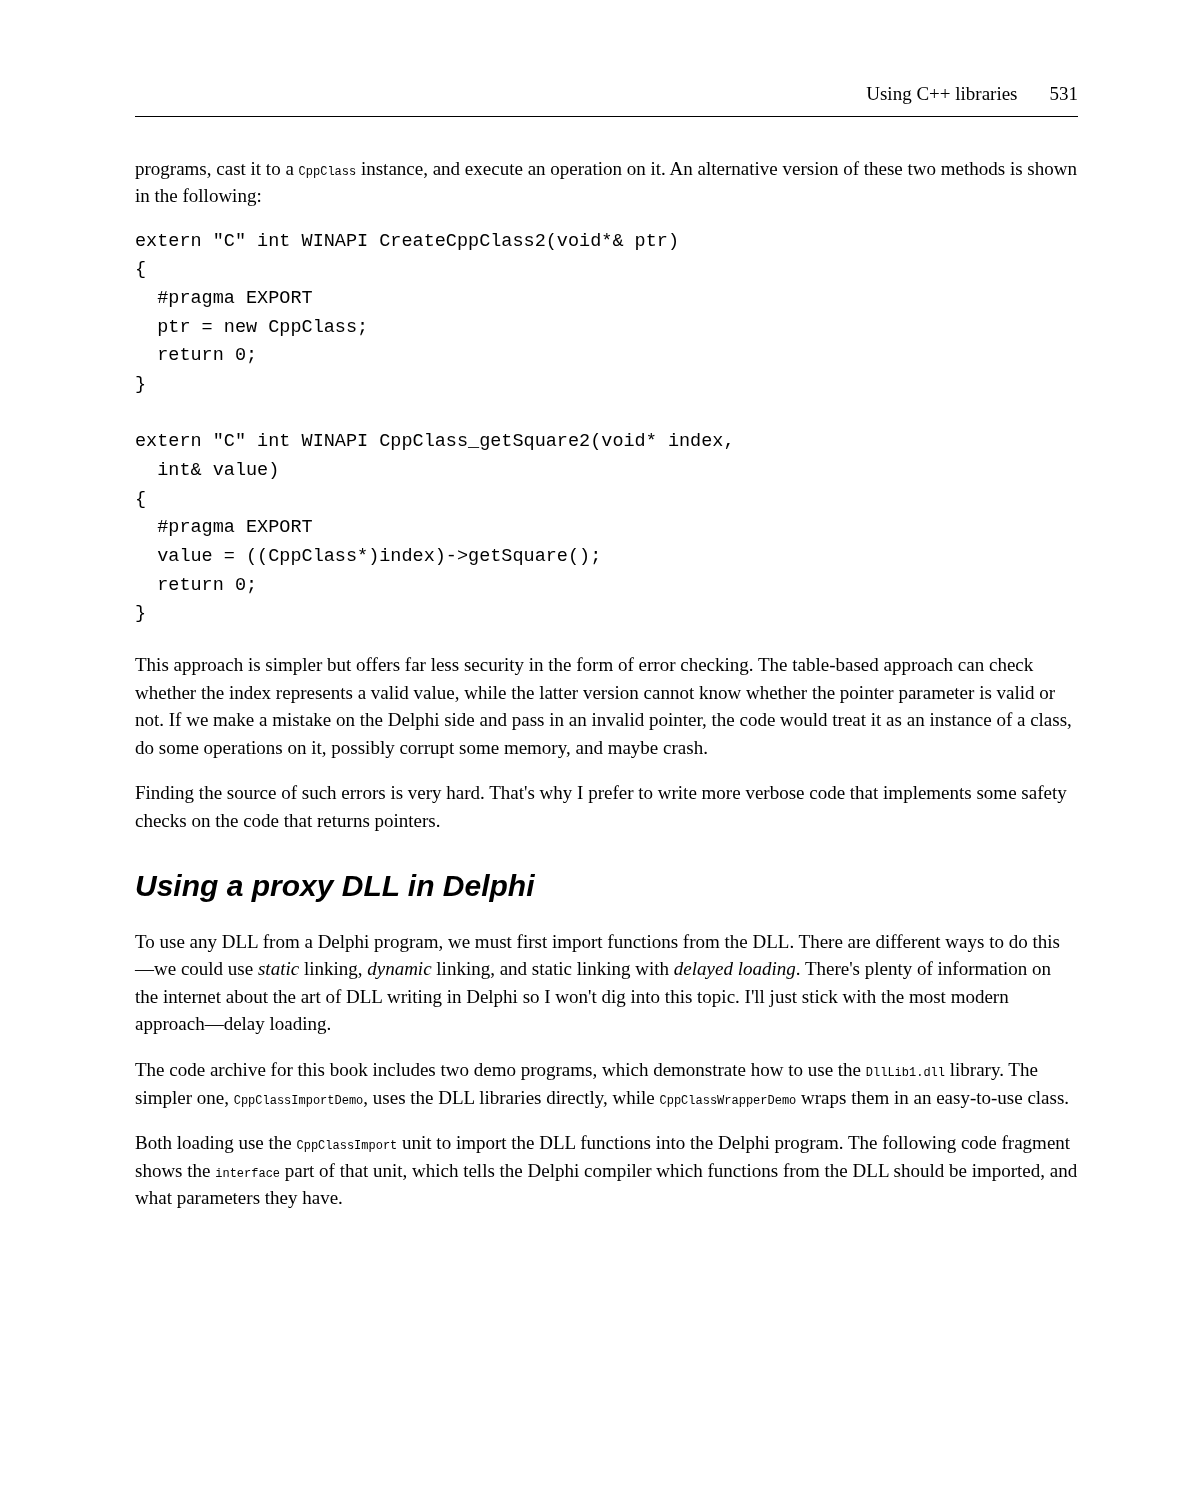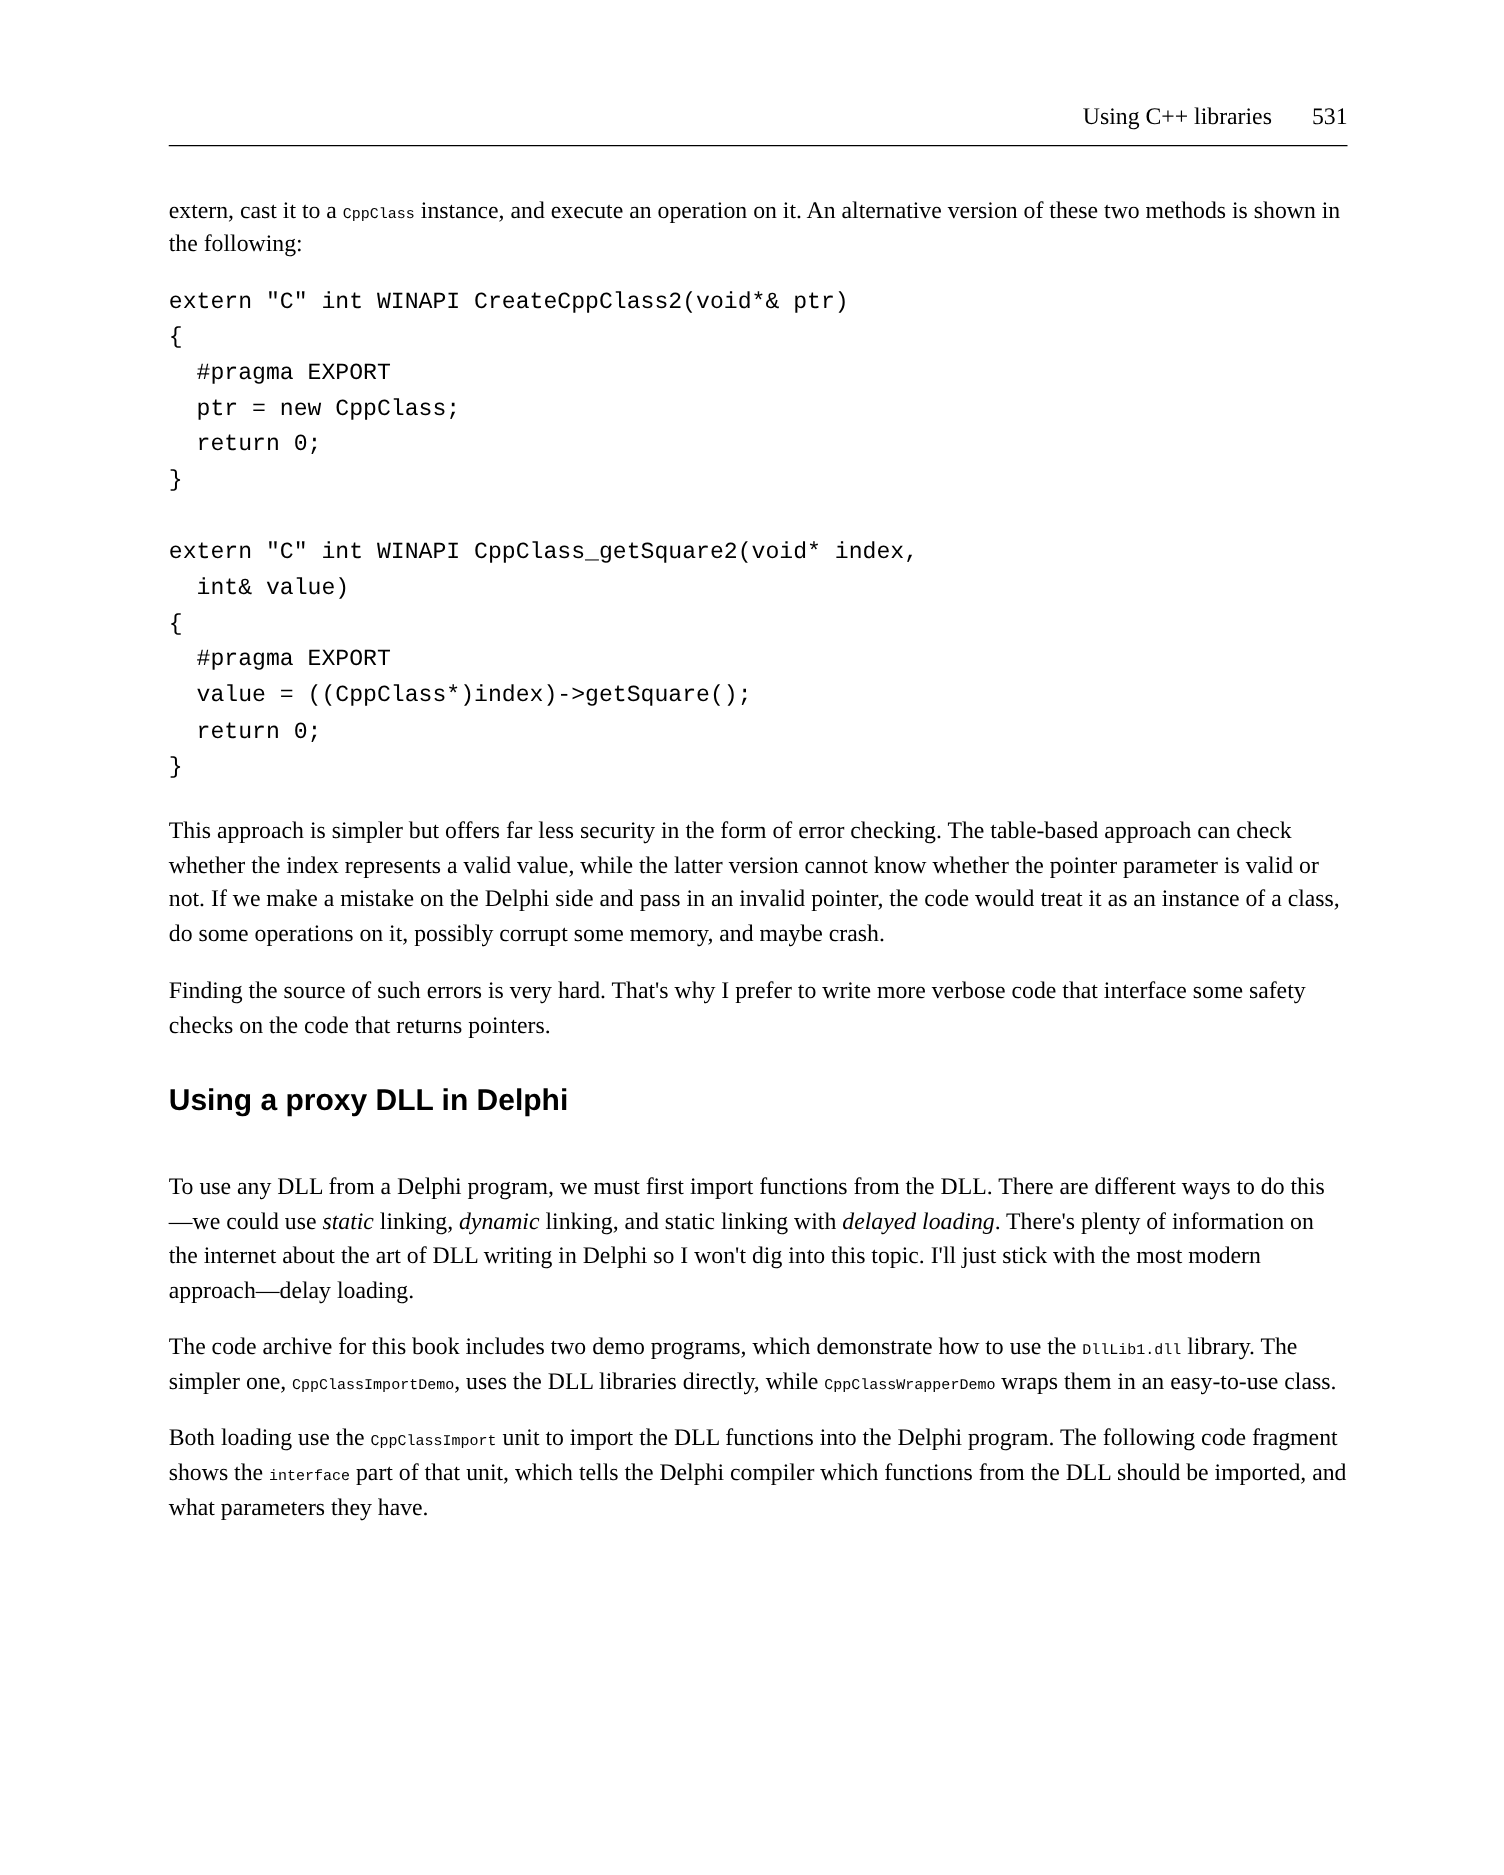--- a/index.html
+++ b/index.html
@@ -41,57 +41,58 @@
       white-space: pre;
       margin: 14px 0 22px 0;
     }
     .inline-code {
       font-family: "Courier New", Courier, monospace;
       font-size: 12px;
     }
     .h2 {
       font-family: "Myriad Pro", "Helvetica Neue", Arial, sans-serif;
       font-weight: bold;
-      font-size: 24px;
+      font-size: 30px;
       margin-top: 30px;
-      margin-bottom: 37px;
+      margin-bottom: 20px;
+      font-style: italic;
     }
     em { font-style: italic; }
   </style>
 </head>
 <body>
 
 <div class="header">
   <span class="header-title">Using C++ libraries</span>
   <span class="header-page">531</span>
 </div>
 <hr class="header-rule">
 
 <p class="para">
-  <span>extern, cast it to a </span><span class="inline-code">CppClass</span><span> instance, and execute an operation on it. An alternative version of these two methods is shown in the following:</span>
+  <span>programs, cast it to a </span><span class="inline-code">CppClass</span><span> instance, and execute an operation on it. An alternative version of these two methods is shown in the following:</span>
 </p>
 
 <div class="code-block">extern "C" int WINAPI CreateCppClass2(void*&amp; ptr)
 {
   #pragma EXPORT
   ptr = new CppClass;
   return 0;
 }
 
 extern "C" int WINAPI CppClass_getSquare2(void* index,
   int&amp; value)
 {
   #pragma EXPORT
   value = ((CppClass*)index)-&gt;getSquare();
   return 0;
 }</div>
 
 <p class="para">This approach is simpler but offers far less security in the form of error checking. The table-based approach can check whether the index represents a valid value, while the latter version cannot know whether the pointer parameter is valid or not. If we make a mistake on the Delphi side and pass in an invalid pointer, the code would treat it as an instance of a class, do some operations on it, possibly corrupt some memory, and maybe crash.</p>
 
-<p class="para">Finding the source of such errors is very hard. That's why I prefer to write more verbose code that interface some safety checks on the code that returns pointers.</p>
+<p class="para">Finding the source of such errors is very hard. That's why I prefer to write more verbose code that implements some safety checks on the code that returns pointers.</p>
 
 <h2 class="h2">Using a proxy DLL in Delphi</h2>
 
 <p class="para">
   <span>To use any DLL from a Delphi program, we must first import functions from the DLL. There are different ways to do this—we could use </span><em>static</em><span> linking, </span><em>dynamic</em><span> linking, and static linking with </span><em>delayed loading</em><span>. There's plenty of information on the internet about the art of DLL writing in Delphi so I won't dig into this topic. I'll just stick with the most modern approach—delay loading.</span>
 </p>
 
 <p class="para">
   <span>The code archive for this book includes two demo programs, which demonstrate how to use the </span><span class="inline-code">DllLib1.dll</span><span> library. The simpler one, </span><span class="inline-code">CppClassImportDemo</span><span>, uses the DLL libraries directly, while </span><span class="inline-code">CppClassWrapperDemo</span><span> wraps them in an easy-to-use class.</span>
 </p>

